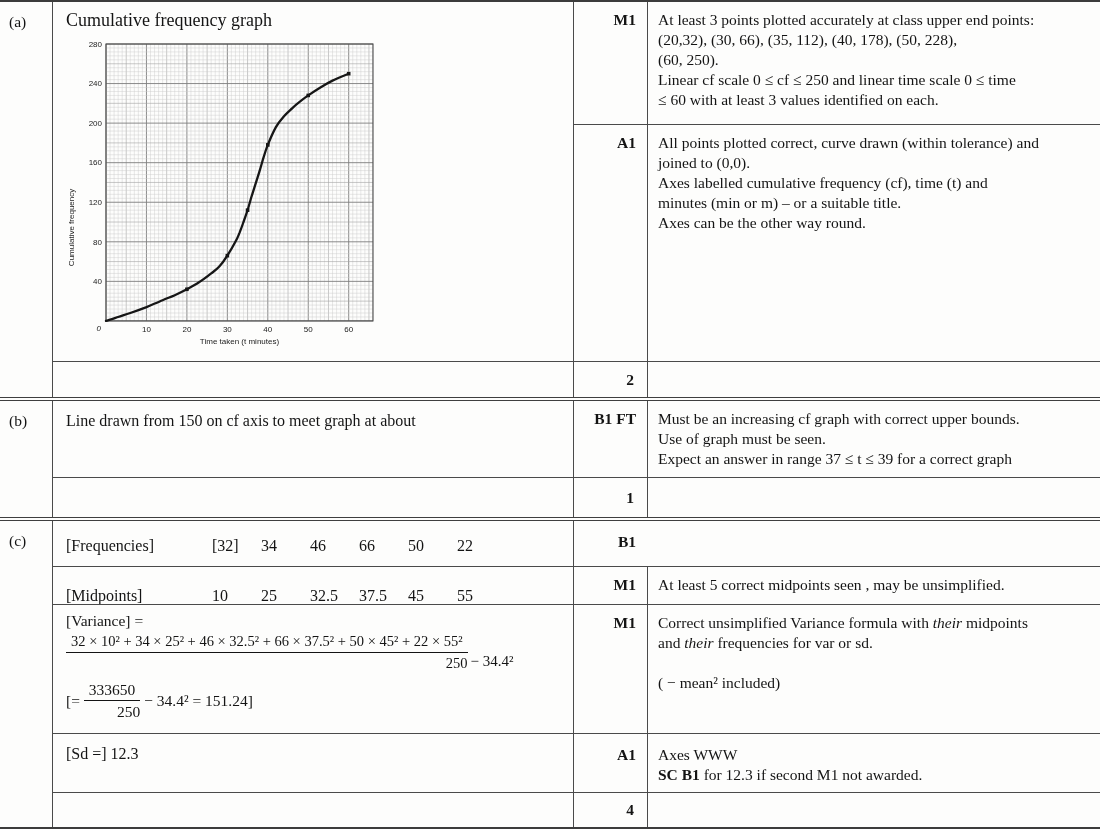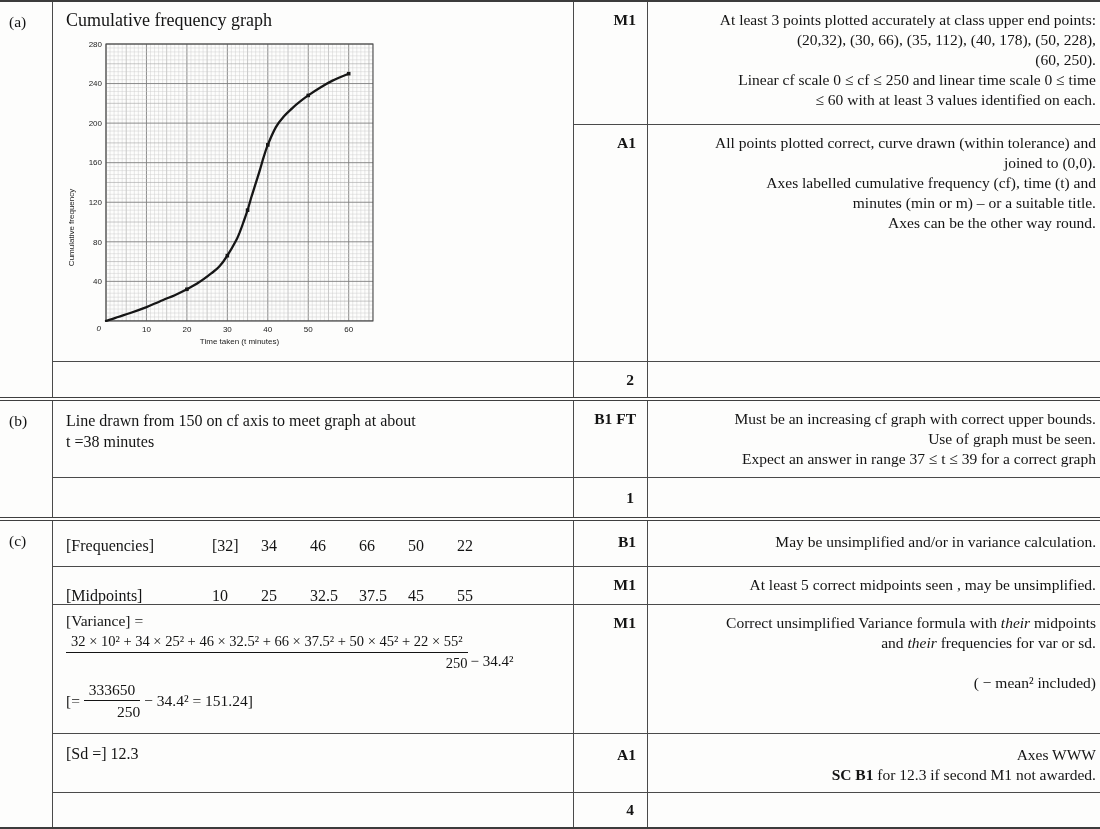--- a/index.html
+++ b/index.html
@@ -14,21 +14,21 @@
     border-top:2px solid #3c3c3c;border-bottom:2px solid #3c3c3c;
   }
   .cell{box-sizing:border-box;overflow:hidden;}
   .bl{border-left:1px solid #4a4a4a;}
   .bt{border-top:1px solid #4a4a4a;}
   .sep{grid-column:1/5;border-top:1px solid #3f3f3f;border-bottom:1px solid #3f3f3f;background:#fdfdfc;}
   .part-label{font-size:15.5px;padding:11px 0 0 9px;}
   .mark{font-size:15.5px;font-weight:bold;text-align:right;padding:9px 11px 0 0;white-space:nowrap;}
   .total{display:flex;align-items:center;justify-content:flex-end;padding-right:13px;font-size:15.5px;font-weight:bold;}
   .comment{font-size:15.5px;line-height:20px;padding:8px 4px 0 10px;}
-  .comment div{white-space:nowrap;text-align:right;}
+  .comment div{white-space:nowrap;}
   .answer{font-size:16px;line-height:21px;padding:9px 4px 0 13px;}
   .answer div{white-space:nowrap;}
   .graph-cell{padding:8px 0 0 13px;}
   .graph-title{font-size:18px;}
   .chart-svg{display:block;margin:5px 0 0 -2px;}
   .vals-row{display:flex;align-items:baseline;font-size:16px;padding-top:2px;}
   .vals-label{width:146px;flex:0 0 146px;}
   .vals span{display:inline-block;width:45px;}
   .formula{font-size:14.5px;padding:6px 4px 0 13px;line-height:19px;}
   .formula .lead{font-size:15.5px;}
@@ -249,21 +249,20 @@
     </div>
     <div class="cell bl bt" style="grid-row:3;grid-column:4;"></div>
 
     <div class="cell sep" style="grid-row:4;"></div>
 
     <div class="cell part-label" style="grid-row:5/7;grid-column:1;">
       <span>(b)</span>
     </div>
     <div class="cell bl answer" style="grid-row:5;grid-column:2;">
       <div>Line drawn from 150 on cf axis to meet graph at about</div>
-      <div>t =38 minutes</div>
     </div>
     <div class="cell bl mark" style="grid-row:5;grid-column:3;">
       <span>B1 FT</span>
     </div>
     <div class="cell bl comment" style="grid-row:5;grid-column:4;">
       <div>Must be an increasing cf graph with correct upper bounds.</div>
       <div>Use of graph must be seen.</div>
       <div>Expect an answer in range 37 ≤ t ≤ 39 for a correct graph</div>
     </div>
 
@@ -287,23 +286,20 @@
           <span>34</span>
           <span>46</span>
           <span>66</span>
           <span>50</span>
           <span>22</span>
         </span>
       </div>
     </div>
     <div class="cell bl mark" style="grid-row:8;grid-column:3;padding-top:12px;">
       <span>B1</span>
-    </div>
-    <div class="cell bl comment" style="grid-row:8;grid-column:4;padding-top:11px;">
-      <div>May be unsimplified and/or in variance calculation.</div>
     </div>
 
     <div class="cell bl bt answer" style="grid-row:9;grid-column:2;padding-top:16px;">
       <div class="vals-row">
         <span class="vals-label">[Midpoints]</span>
         <span class="vals">
           <span>10</span>
           <span>25</span>
           <span>32.5</span>
           <span>37.5</span>

